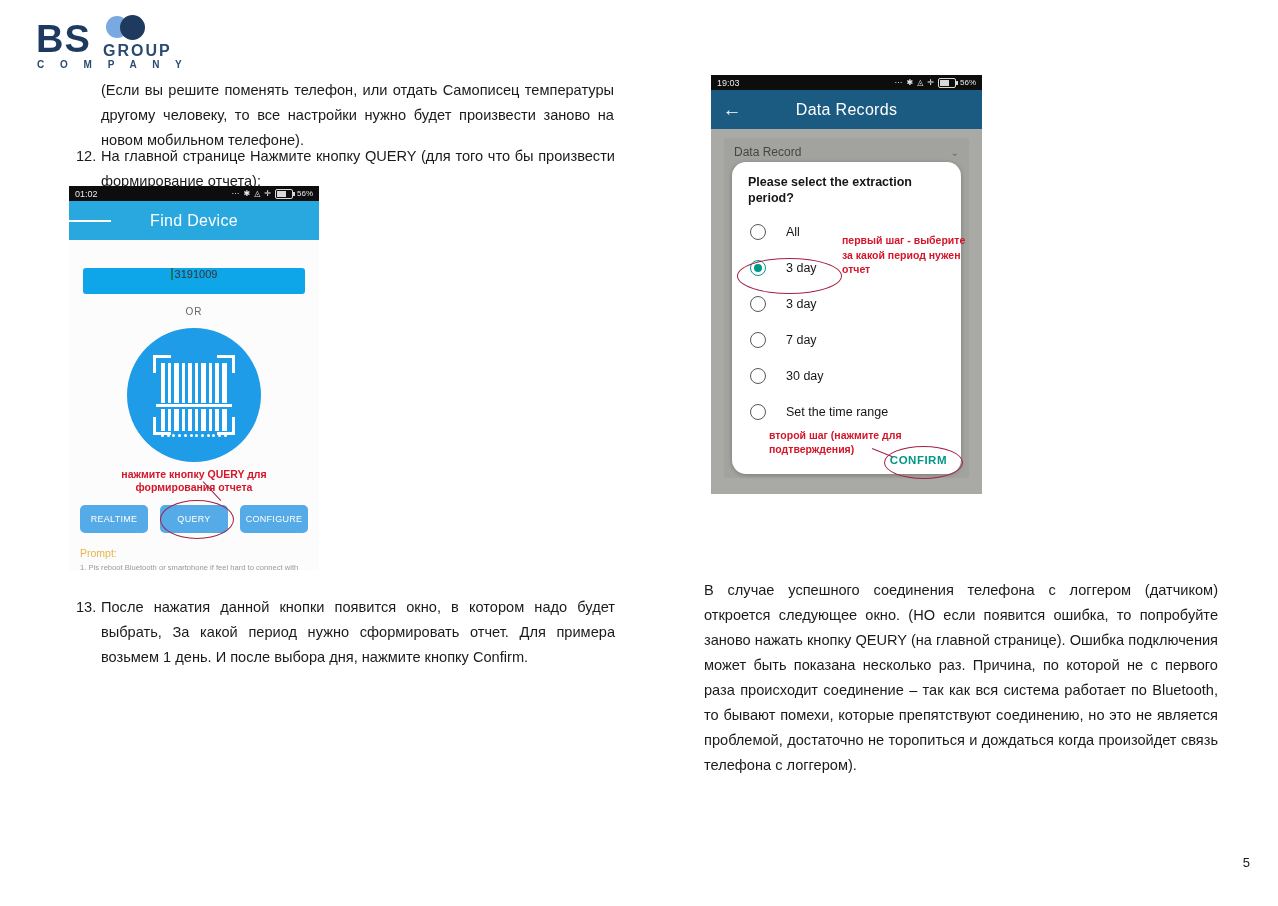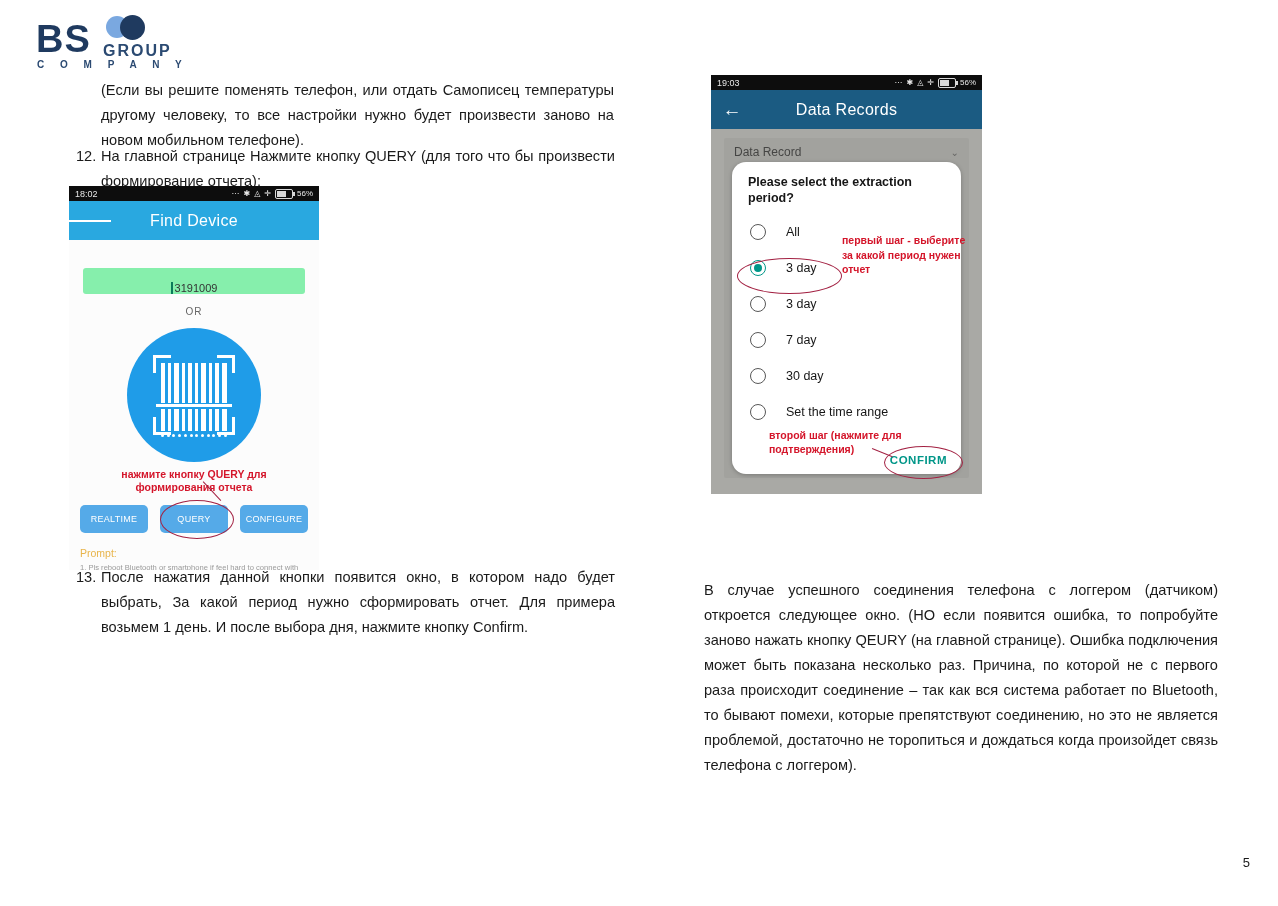--- a/index.html
+++ b/index.html
@@ -96,21 +96,21 @@
     flex: 0 0 31px;
     text-align: left;
     padding-left: 6px;
     box-sizing: border-box;
   }
   .list-body {
     text-align: justify;
   }
   .item12 { left: 70px; top: 144px; width: 545px; }
   .item12 .list-body { width: 514px; }
-  .item13 { left: 70px; top: 565px; width: 545px; }
+  .item13 { left: 70px; top: 595px; width: 545px; }
   .item13 .list-body { width: 514px; }
   .item14 { left: 704px; top: 578px; width: 545px; }
   .item14 .list-body { width: 514px; }
 
   .page-num {
     position: absolute;
     right: 28px;
     top: 855px;
     font-size: 13px;
     color: #1a1a1a;
@@ -216,24 +216,24 @@
     position: relative;
     height: 330px;
     background: #fcfcfc;
   }
   .device-field {
     position: absolute;
     left: 14px;
     top: 28px;
     right: 14px;
     height: 26px;
-    background: #86efac;
+    background: #0ea5e9;
     border-radius: 3px;
     display: flex;
-    align-items: flex-end;
+    align-items: flex-start;
     justify-content: center;
     font-size: 11px;
     color: #333;
   }
   .caret {
     display: inline-block;
     width: 2px;
     height: 12px;
     background: #0a7a5a;
     margin-right: 2px;
@@ -563,21 +563,21 @@
 
 <div class="doc-text para-intro">(Если вы решите поменять телефон, или отдать Самописец температуры другому человеку, то все настройки нужно будет произвести заново на новом мобильном телефоне).</div>
 
 <div class="list-item item12">
   <div class="list-num">12.</div>
   <div class="list-body">На главной странице Нажмите кнопку QUERY (для того что бы произвести формирование отчета):</div>
 </div>
 
 <div class="phone phone1">
   <div class="statusbar">
-    <span>18:02</span>
+    <span>01:02</span>
     <span class="sb-icons">
       <span>⋯</span>
       <span>✱</span>
       <span>◬</span>
       <span>✛</span>
       <span class="sb-batt">
           <i></i>
         </span>
       <span>56%</span>
     </span>

